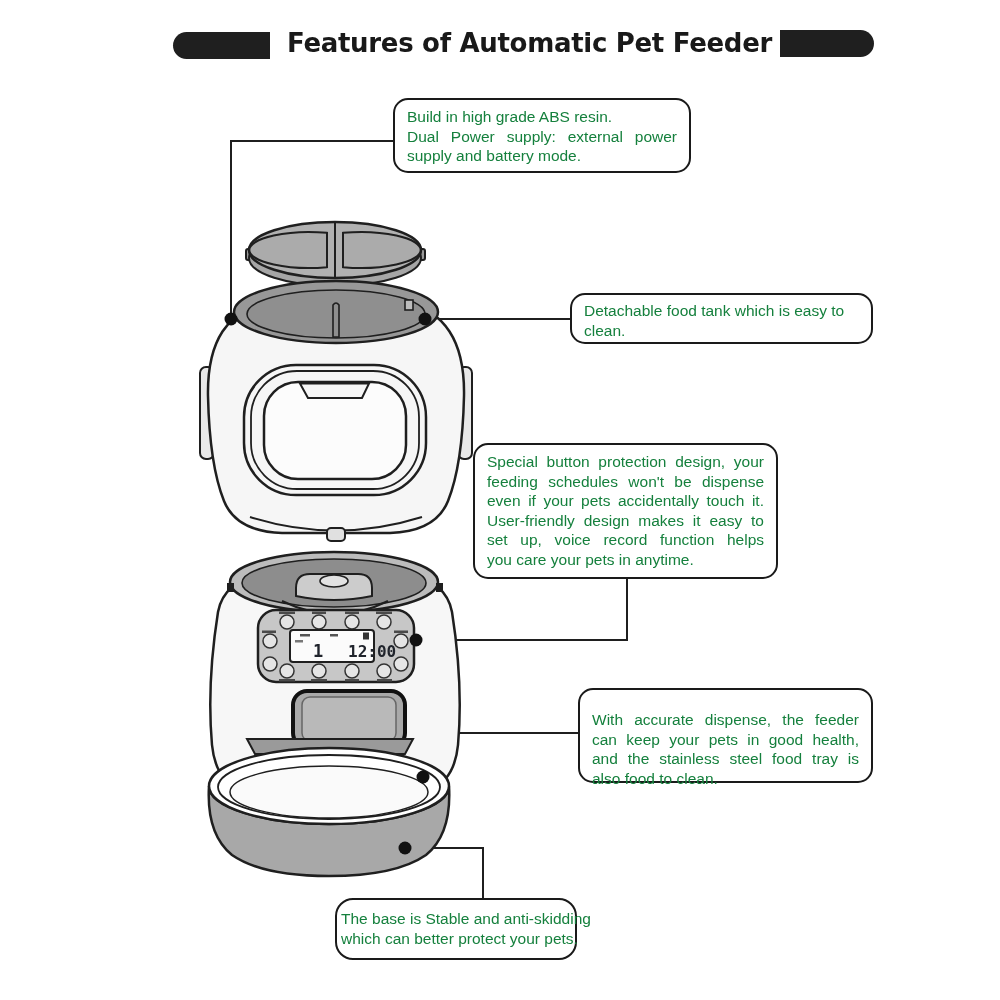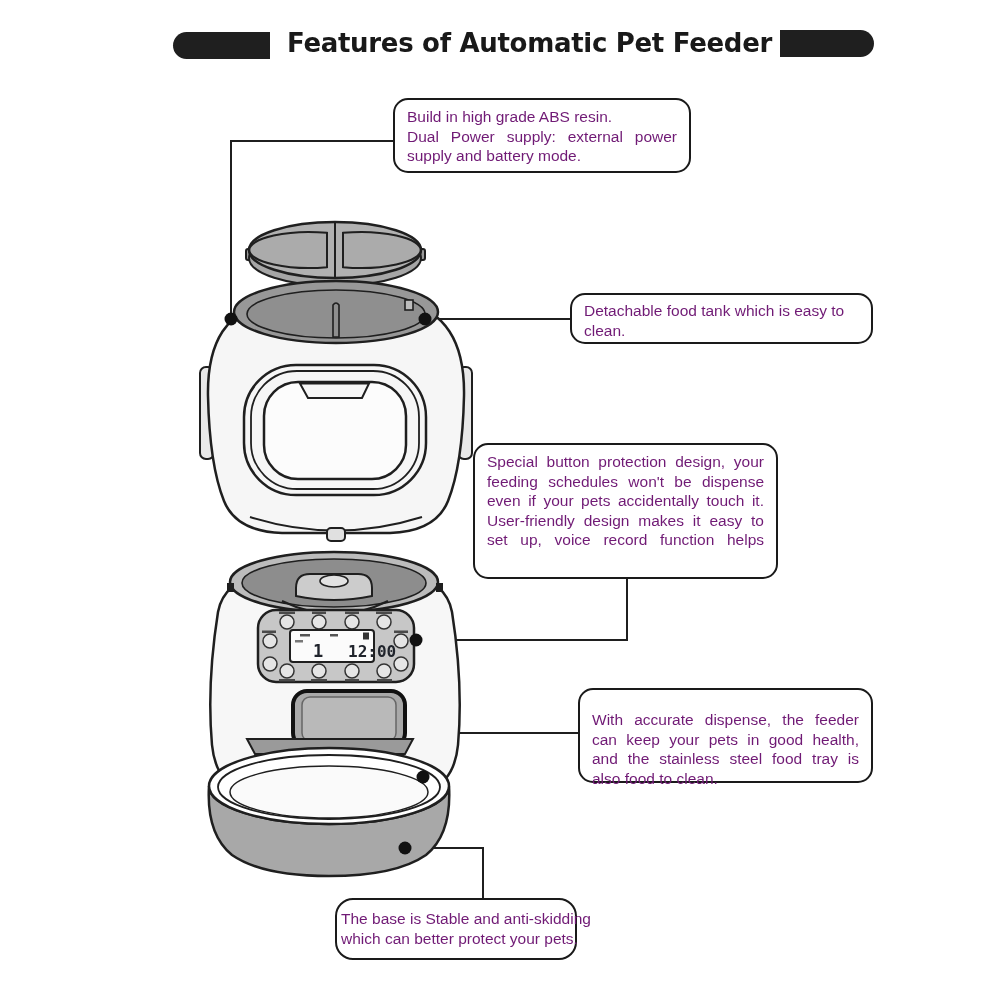--- a/index.html
+++ b/index.html
@@ -10,21 +10,21 @@
   
   .bar{position:absolute;background:#1f1f1f;height:27px;}
   .bar-left{left:173px;top:32px;width:97px;border-radius:13.5px 0 0 13.5px;}
   .bar-right{left:780px;top:30px;width:94px;border-radius:0 13.5px 13.5px 0;}
   .page-title{position:absolute;left:278px;top:28px;width:494px;text-align:right;
               font-family:"DejaVu Sans",sans-serif;font-weight:bold;font-size:26px;
               letter-spacing:-0.3px;color:#191919;}
 
   
   .callout{position:absolute;background:#ffffff;border:2px solid #1a1a1a;border-radius:15px;
-           padding:7px 12px 6px 12px;font-size:15.5px;line-height:19.6px;color:#701a75;
+           padding:7px 12px 6px 12px;font-size:15.5px;line-height:19.6px;color:#15803d;
            box-sizing:border-box;}
   .cl{white-space:nowrap;}
   .cl.j{white-space:normal;text-align:justify;text-align-last:justify;}
   .co-1{left:393px;top:98px;width:298px;height:75px;}
   .co-2{left:570px;top:293px;width:303px;height:51px;padding-top:6px;}
   .co-3{left:473px;top:443px;width:305px;height:136px;}
   .co-4{left:578px;top:688px;width:295px;height:95px;padding-top:20px;}
   .co-5{left:335px;top:898px;width:242px;height:62px;padding:9px 12px 6px 4px;border-radius:18px;}
 </style>
 </head>
@@ -177,20 +177,21 @@
     <div class="cl">Detachable food tank which is easy to</div>
     <div class="cl">clean.</div>
   </div>
 
   <div class="callout co-3">
     <div class="cl j">Special button protection design, your</div>
     <div class="cl j">feeding schedules won't be dispense</div>
     <div class="cl j">even if your pets accidentally touch it.</div>
     <div class="cl j">User-friendly design makes it easy to</div>
     <div class="cl j">set up, voice record function helps</div>
+    <div class="cl">you care your pets in anytime.</div>
   </div>
 
   <div class="callout co-4">
     <div class="cl j">With accurate dispense, the feeder</div>
     <div class="cl j">can keep your pets in good health,</div>
     <div class="cl j">and the stainless steel food tray is</div>
     <div class="cl">also food to clean.</div>
   </div>
 
   <div class="callout co-5">

